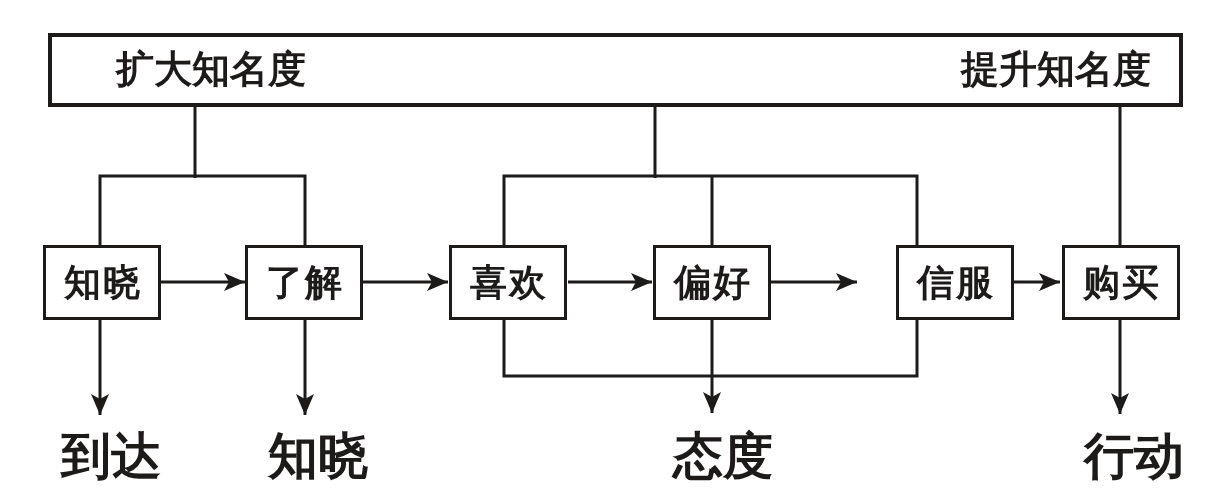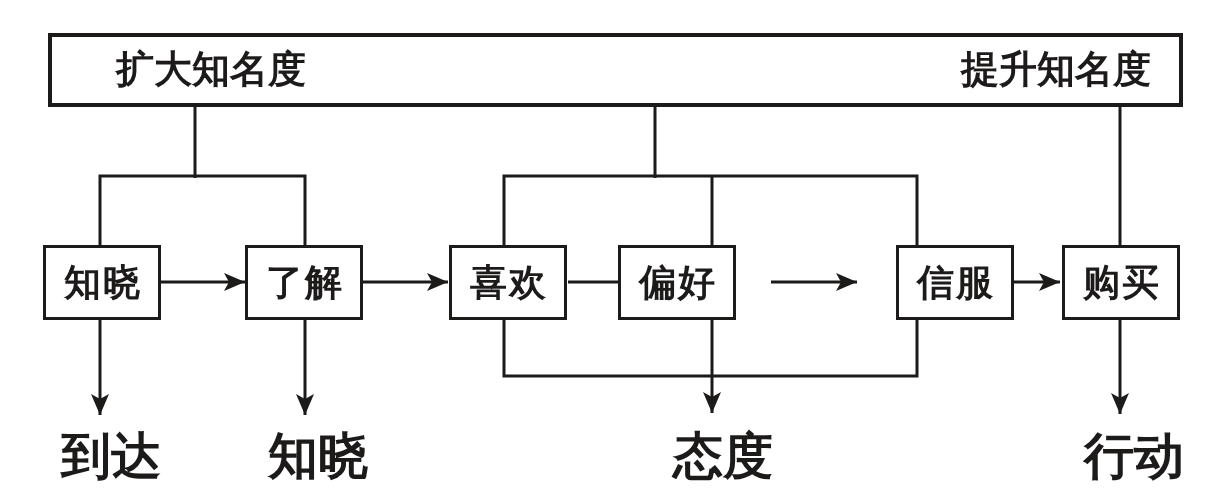--- a/index.html
+++ b/index.html
@@ -77,21 +77,21 @@
 
   <div class="stage" style="left:43px">
     <span>知晓</span>
   </div>
   <div class="stage" style="left:449px">
     <span>喜欢</span>
   </div>
   <div class="stage" style="left:245px">
     <span>了解</span>
   </div>
-  <div class="stage" style="left:618px">
+  <div class="stage" style="left:653px">
     <span>偏好</span>
   </div>
   <div class="stage" style="left:896px">
     <span>信服</span>
   </div>
   <div class="stage" style="left:1062px">
     <span>购买</span>
   </div>
 
   <div class="outcome" style="left:61px">到达</div>

